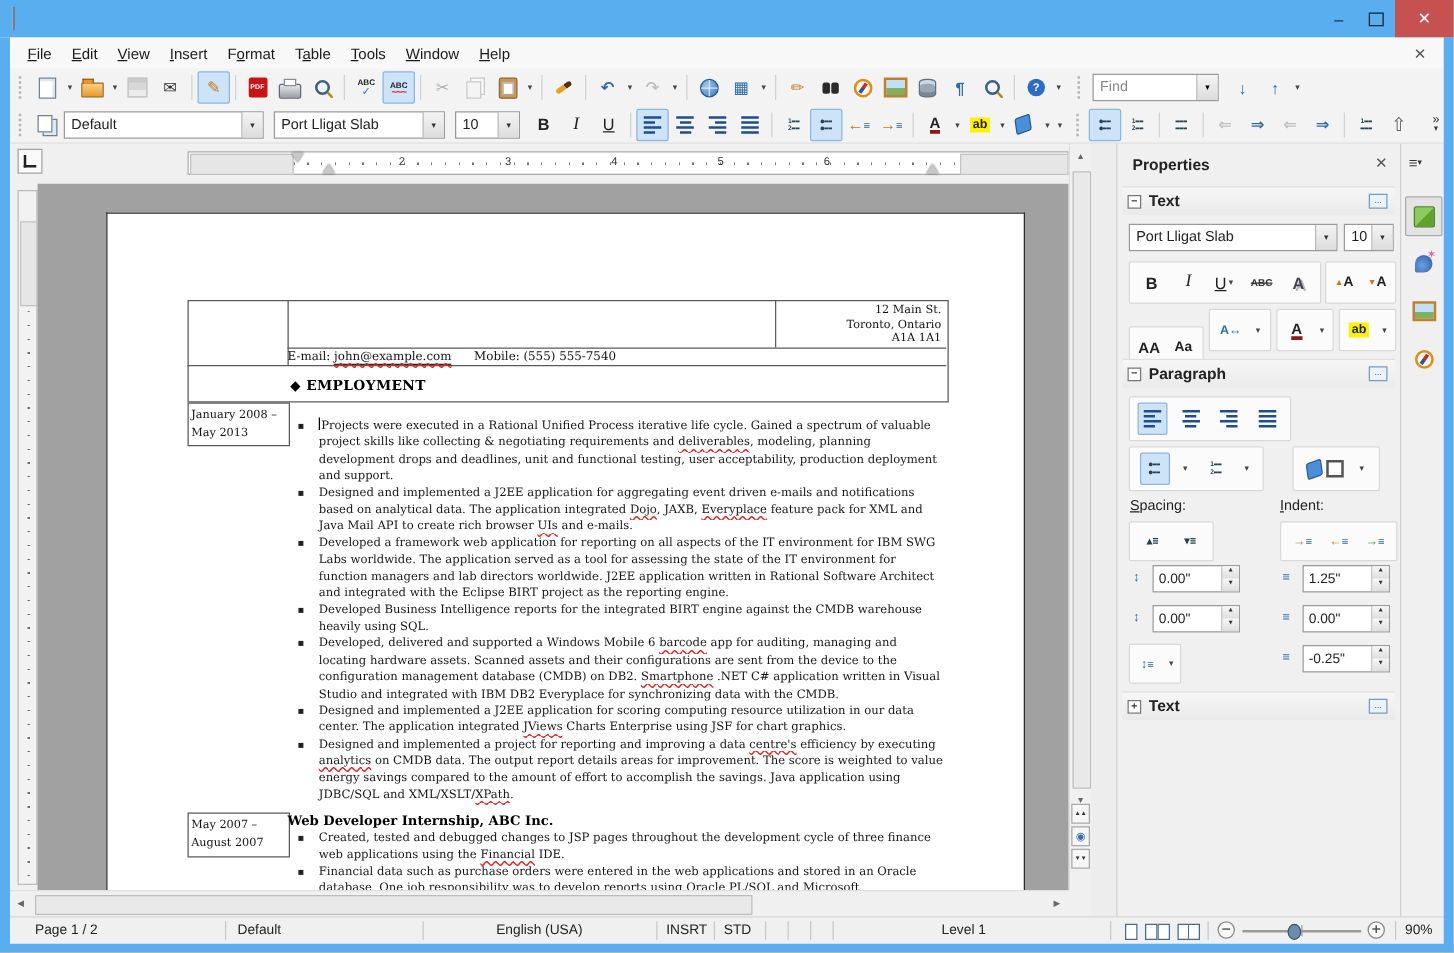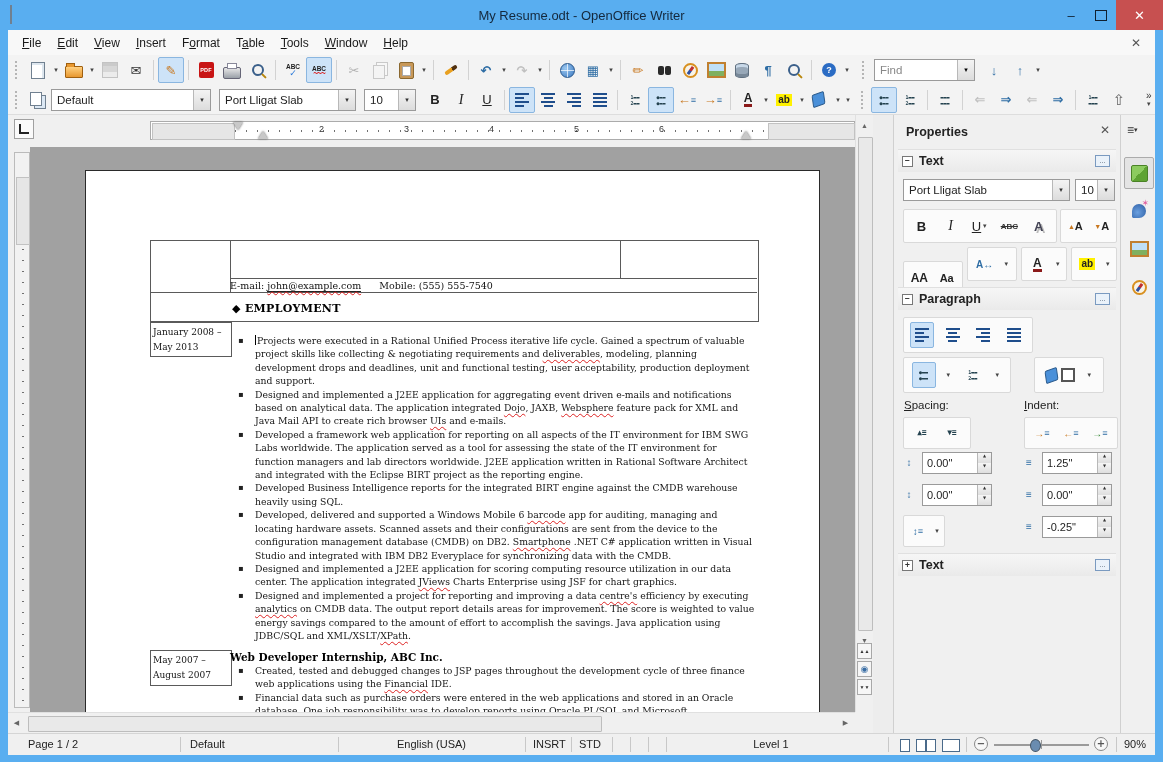--- a/index.html
+++ b/index.html
@@ -159,21 +159,20 @@
   #zoom-thumb{position:absolute;top:5px;width:9px;height:11px;background:#6A8CB0;border:1px solid #456;border-radius:50%;}
   .zbtn{position:absolute;top:3px;width:14px;height:14px;border-radius:50%;border:1px solid #888;color:#555;font:bold 10px/12px "DejaVu Sans",sans-serif;text-align:center;background:#F8F8F8;box-sizing:border-box;}
 </style>
 </head>
 <body>
 
 <div id="win">
 
   <div class="abs" id="titlebar">
     <span style="margin-left:10px"><span class="i-doc" style="background:#F8FBFF"></span></span>
-    <span id="title-text">My Resume.odt - OpenOffice Writer</span>
     <span class="winbtn" style="margin-left:auto">–</span>
     <span class="winbtn">
         <span style="width:10px;height:9px;border:1.5px solid #102030;display:inline-block"></span>
       </span>
     <span class="winbtn" id="btn-close">✕</span>
   </div>
 
   <div class="abs" id="menubar">
     <span class="menu-item"><span></span><u>F</u><span>ile</span></span>
     <span class="menu-item"><span></span><u>E</u><span>dit</span></span>
@@ -462,35 +461,40 @@
     <div id="page">
 
       <span class="dbox" style="left:64px;top:69px;width:607px;height:80px"></span>
       <span class="dline" style="left:144px;top:69px;width:1px;height:52px"></span>
       <span class="dline" style="left:144px;top:107px;width:527px;height:1px"></span>
       <span class="dline" style="left:534px;top:69px;width:1px;height:38px"></span>
       <span class="dline" style="left:64px;top:121px;width:607px;height:1px"></span>
       <span class="dbox" style="left:64px;top:151px;width:80px;height:33px"></span>
       <span class="dbox" style="left:64px;top:479px;width:80px;height:34px"></span>
 
+      <div id="doc-addr">
+        <div>12 Main St.</div>
+        <div>Toronto, Ontario</div>
+        <div>A1A 1A1</div>
+      </div>
       <div id="doc-contact"><span>E-mail: </span><span class="email">john@example.com</span><span>      </span><span>Mobile: (555) 555-7540</span></div>
       <div id="doc-emp"><span>◆</span> <span>EMPLOYMENT</span></div>
 
       <div class="dates" style="top:154px">
           <div>January 2008 –</div>
           <div>May 2013</div>
         </div>
       <div class="bullets" style="top:163px">
         <div class="brow">
             <span class="bmark">▪</span>
             <span class="btext"><span class="caret"></span><span class="spell">Projects were executed in a Rational Unified Process iterative life cycle. Gained a spectrum of valuable project skills like collecting &amp; negotiating requirements and <span class="sq">deliverables</span>, modeling, planning development drops and deadlines, unit and functional testing, user acceptability, production deployment and support.</span></span>
           </div>
         <div class="brow">
             <span class="bmark">▪</span>
-            <span class="btext spell">Designed and implemented a J2EE application for aggregating event driven e-mails and notifications based on analytical data. The application integrated <span class="sq">Dojo</span>, JAXB, <span class="sq">Websphere</span> feature pack for XML and Java Mail API to create rich browser <span class="sq">UIs</span> and e-mails.</span>
+            <span class="btext spell">Designed and implemented a J2EE application for aggregating event driven e-mails and notifications based on analytical data. The application integrated <span class="sq">Dojo</span>, JAXB, <span class="sq">Everyplace</span> feature pack for XML and Java Mail API to create rich browser <span class="sq">UIs</span> and e-mails.</span>
           </div>
         <div class="brow">
             <span class="bmark">▪</span>
             <span class="btext spell">Developed a framework web application for reporting on all aspects of the IT environment for IBM SWG Labs worldwide. The application served as a tool for assessing the state of the IT environment for function managers and lab directors worldwide. J2EE application written in Rational Software Architect and integrated with the Eclipse BIRT project as the reporting engine.</span>
           </div>
         <div class="brow">
             <span class="bmark">▪</span>
             <span class="btext spell">Developed Business Intelligence reports for the integrated BIRT engine against the CMDB warehouse heavily using SQL.</span>
           </div>
         <div class="brow">

